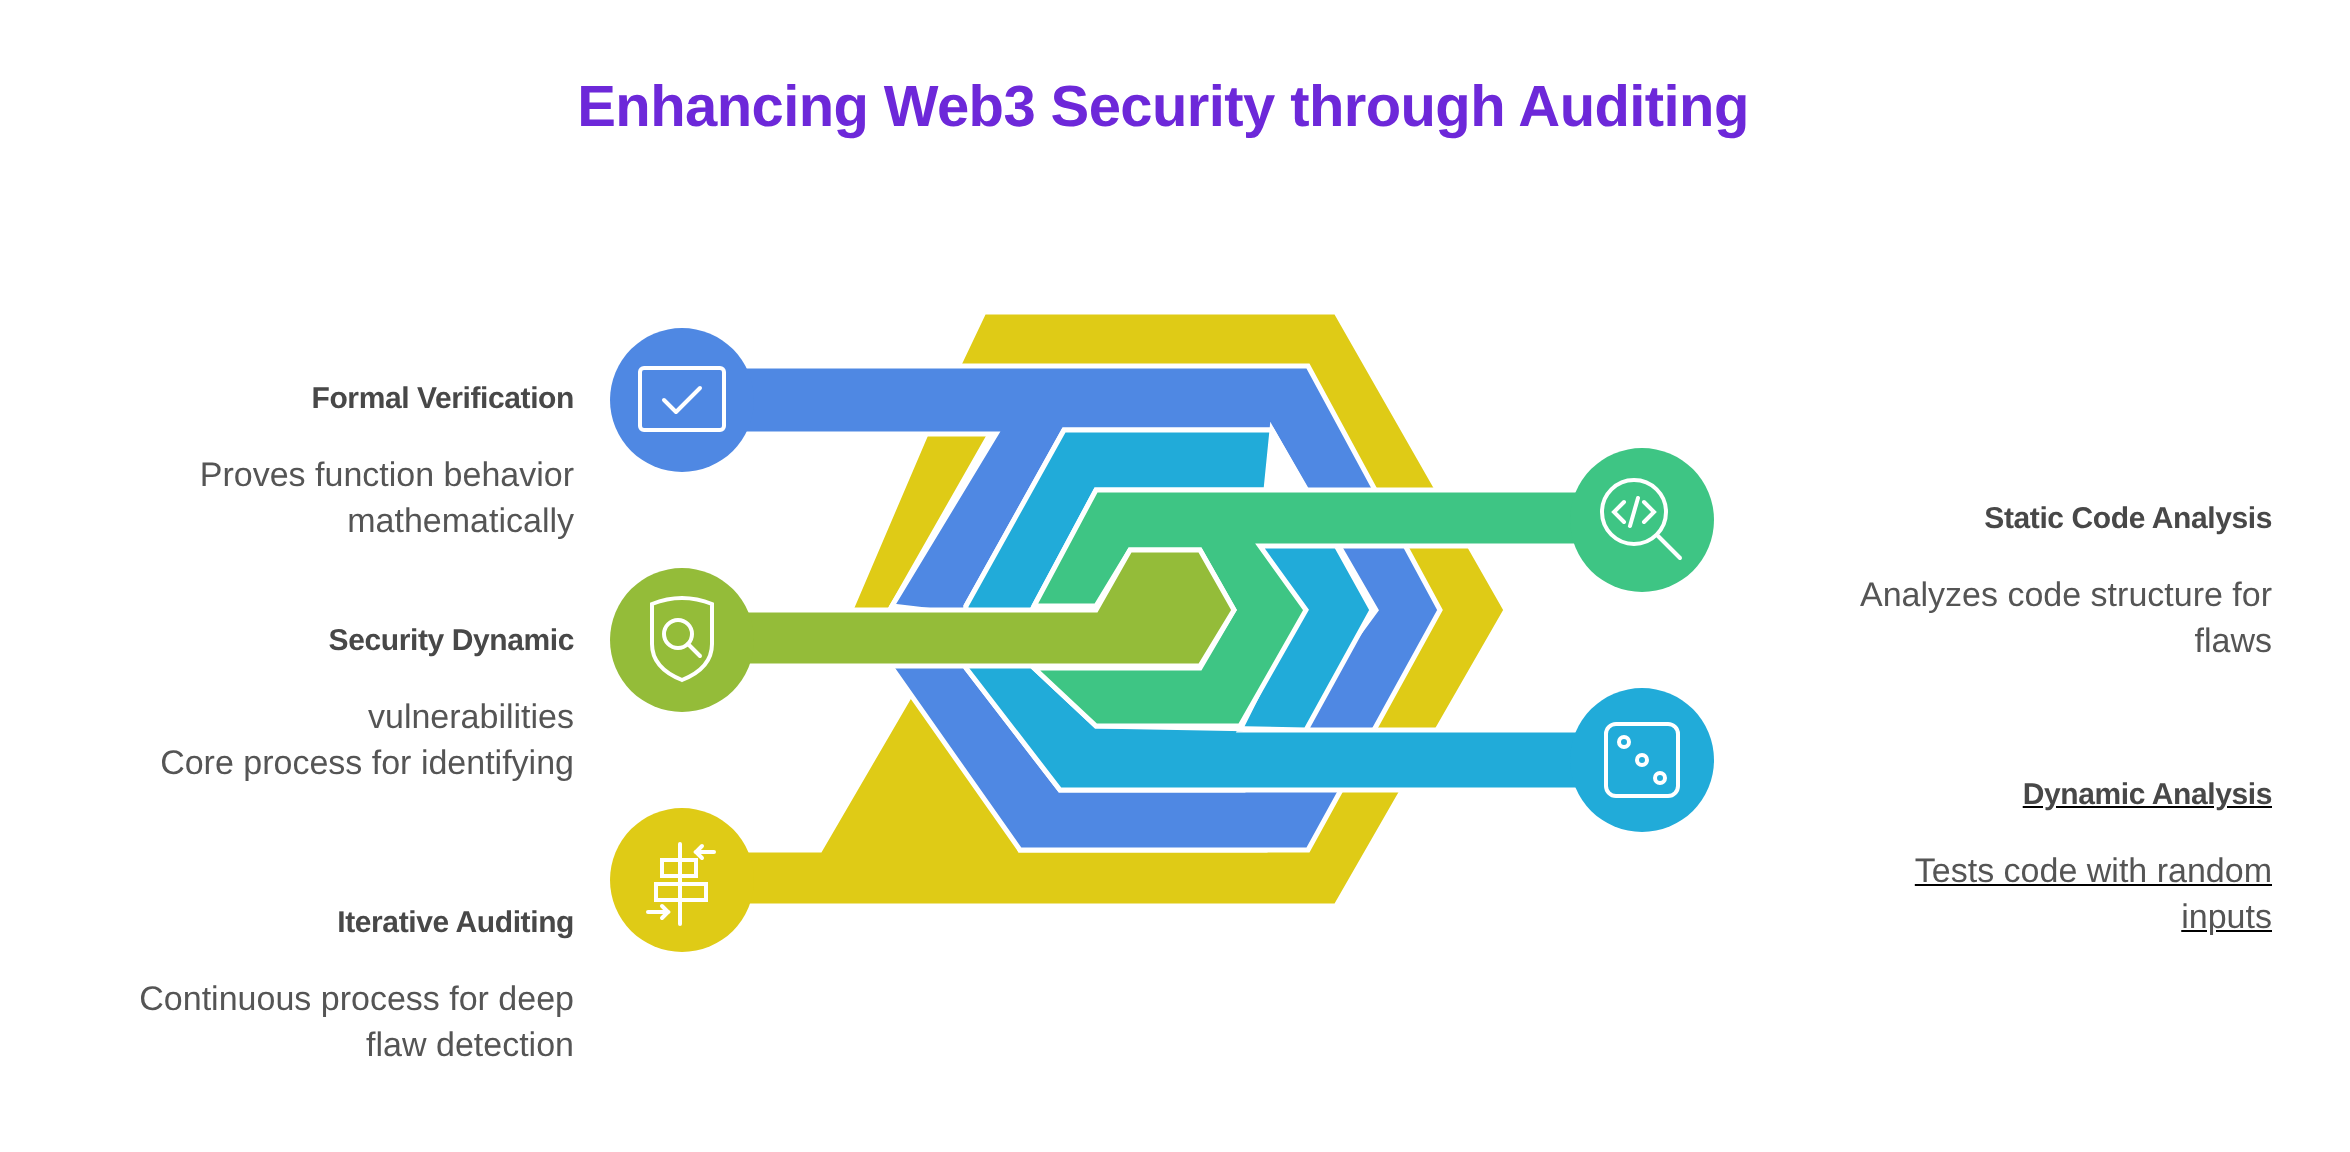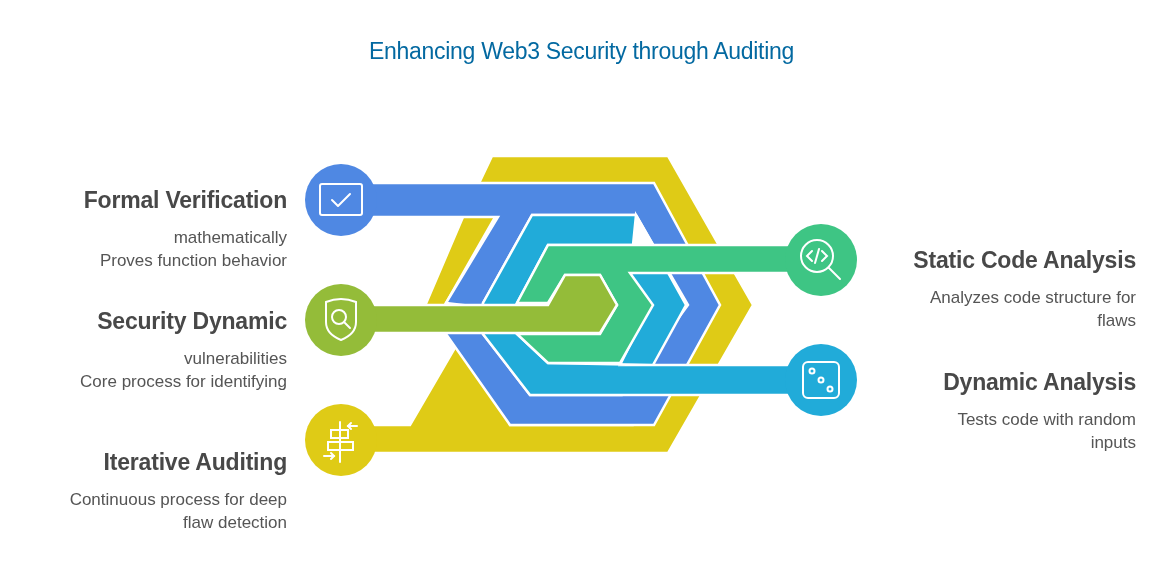--- a/index.html
+++ b/index.html
@@ -1,20 +1,20 @@
 <!DOCTYPE html>
 <html><head>
 <meta charset="utf-8">
 <style>
   html, body { margin:0; padding:0; background:#ffffff; }
   body { width:1175px; height:576px; position:relative; overflow:hidden; font-family:"Liberation Sans", sans-serif; }
-  .title { position:absolute; left:0; width:1163px; top:38px; text-align:center; font-size:23px; font-weight:normal; color:#0369a1; letter-spacing:-0.3px; }
+  .title { position:absolute; left:0; width:1163px; top:38px; text-align:center; font-size:29px; font-weight:bold; color:#6d28d9; letter-spacing:-0.3px; }
   svg.diagram { position:absolute; left:0; top:0; }
   .item { position:absolute; }
-  .item .h { font-size:23px; font-weight:bold; color:#484848; letter-spacing:-0.2px; line-height:28px; }
+  .item .h { font-size:15px; font-weight:bold; color:#484848; letter-spacing:-0.2px; line-height:28px; }
   .item .d { font-size:17px; color:#555555; line-height:23px; margin-top:12px; }
   .left { right:888px; text-align:right; width:260px; }
   .right { left:876px; text-align:right; width:260px; }
 </style>
 </head>
 <body>
 
 <div class="title">Enhancing Web3 Security through Auditing</div>
 
 <svg class="diagram" width="1175" height="576" viewBox="0 0 1175 576">
@@ -75,22 +75,22 @@
       <circle cx="812" cy="371" r="2.5"></circle>
       <circle cx="821" cy="380" r="2.5"></circle>
       <circle cx="830" cy="389" r="2.5"></circle>
     </g>
   </g>
 </svg>
 
 <div class="item left" style="top:186px;">
   <div class="h">Formal Verification</div>
   <div class="d">
+    <div>Proves function behavior</div>
     <div>mathematically</div>
-    <div>Proves function behavior</div>
   </div>
 </div>
 
 <div class="item left" style="top:307px;">
   <div class="h">Security Dynamic</div>
   <div class="d">
     <div>vulnerabilities</div>
     <div>Core process for identifying</div>
   </div>
 </div>
@@ -104,19 +104,19 @@
 </div>
 
 <div class="item right" style="top:246px;">
   <div class="h">Static Code Analysis</div>
   <div class="d">
     <div>Analyzes code structure for</div>
     <div>flaws</div>
   </div>
 </div>
 
-<div class="item right" style="top:368px;">
+<div class="item right" style="top:384px;text-decoration:underline;">
   <div class="h">Dynamic Analysis</div>
   <div class="d">
     <div>Tests code with random</div>
     <div>inputs</div>
   </div>
 </div>
 
 </body></html>

